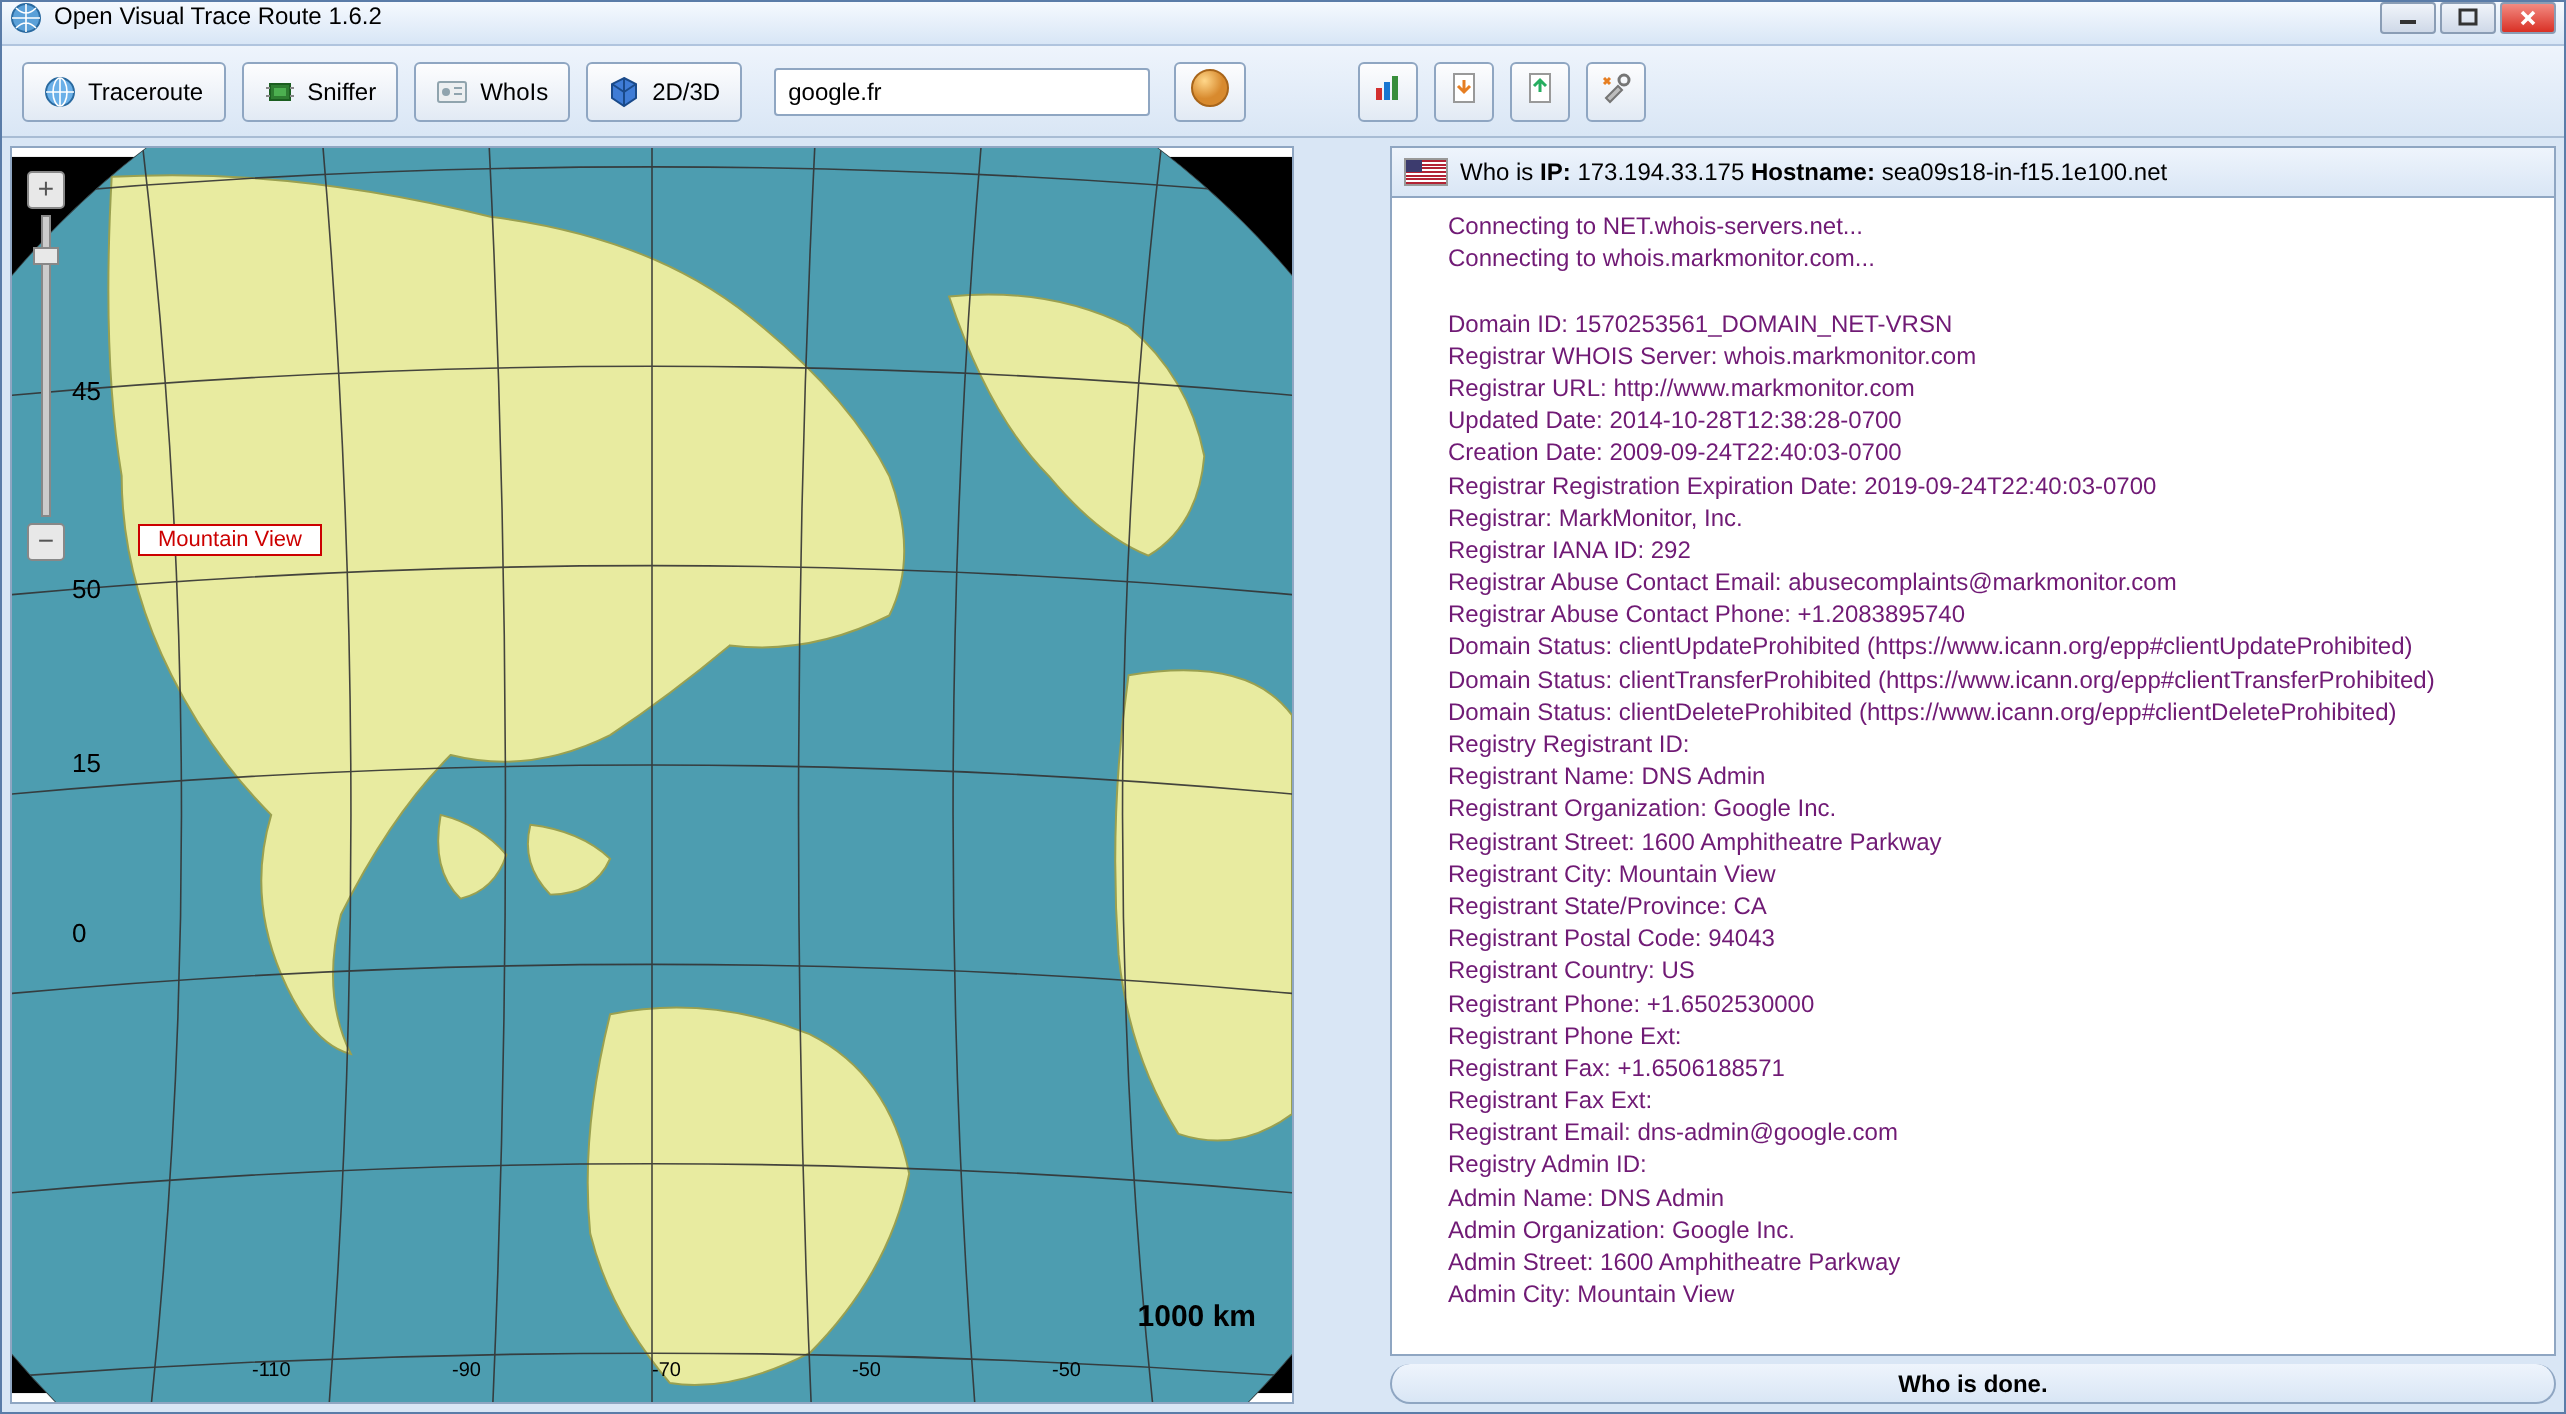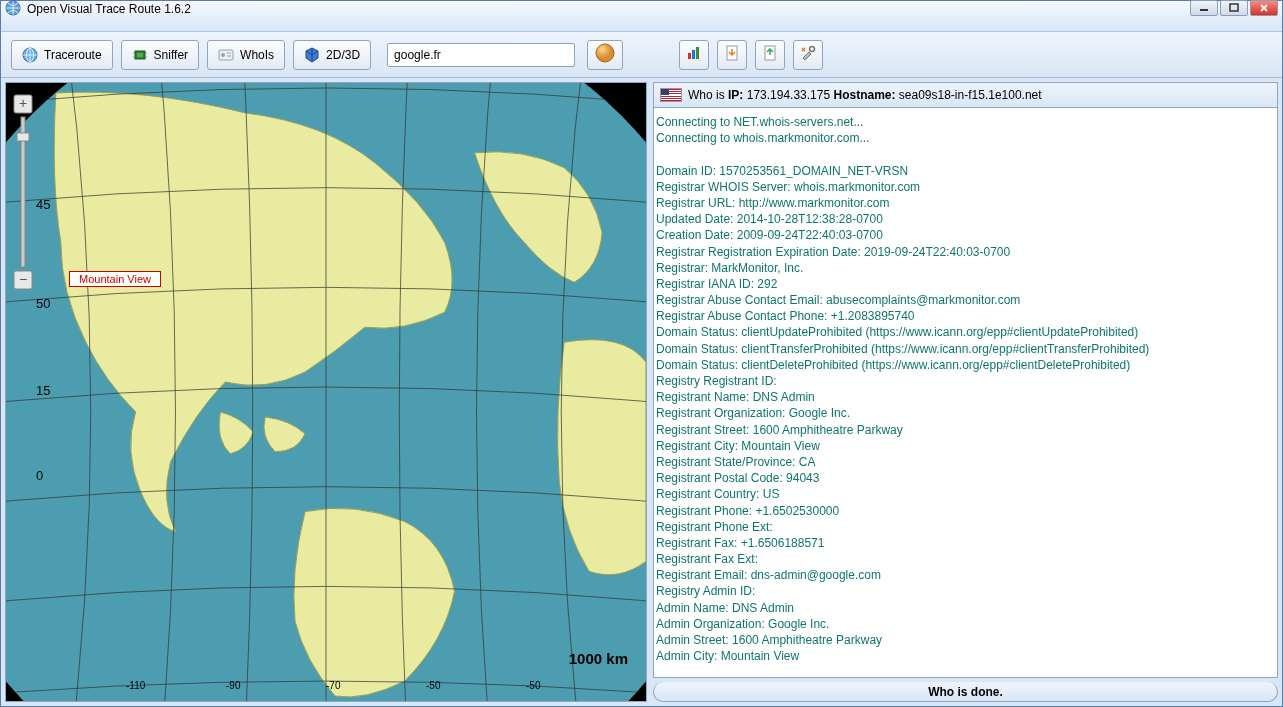--- a/index.html
+++ b/index.html
@@ -1,41 +1,41 @@
 <!DOCTYPE html>
 <html><head>
 <meta charset="utf-8">
 <style>
 * { box-sizing: border-box; margin: 0; padding: 0; }
 body { font-family: "Segoe UI", Tahoma, sans-serif; font-size: 12px; background: #d4e4f7; width: 1283px; height: 707px; overflow: hidden; }
 .window { width: 100%; height: 100%; display: flex; flex-direction: column; border: 1px solid #5a7ca8; }
-.titlebar { height: 22px; background: linear-gradient(#f5f9fe, #d8e6f6); display: flex; align-items: flex-end; padding: 15px 4px; border-bottom: 1px solid #b0c4de; }
+.titlebar { height: 22px; background: linear-gradient(#f5f9fe, #d8e6f6); display: flex; align-items: flex-start; padding: 0 4px; border-bottom: 1px solid #b0c4de; }
 .titlebar-icon { width: 16px; height: 16px; margin-right: 6px; }
 .titlebar-text { flex: 1; font-size: 12px; color: #000; }
 .window-controls { display: flex; gap: 2px; }
 .win-btn { width: 28px; height: 16px; border: 1px solid #8a9db5; border-radius: 2px; display: flex; align-items: center; justify-content: center; font-size: 10px; cursor: pointer; }
 .win-min, .win-max { background: linear-gradient(#f0f4fa, #cfd9e8); }
 .win-close { background: linear-gradient(#f28b82, #d93025); color: #fff; }
 .toolbar { height: 46px; background: linear-gradient(#eef4fc, #d9e6f5); display: flex; align-items: center; padding: 15px 10px; gap: 8px; border-bottom: 1px solid #a8bcd4; }
 .tool-btn { height: 30px; padding: 0 10px; background: linear-gradient(#fdfdfe, #e2eaf4); border: 1px solid #8fa6c2; border-radius: 3px; display: flex; align-items: center; gap: 6px; cursor: pointer; font-size: 12px; color: #000; }
 .icon16 { width: 16px; height: 16px; display: inline-block; }
 .search-box { height: 24px; width: 188px; background: #fff; border: 1px solid #8fa6c2; border-radius: 2px; padding: 0 6px; font-size: 12px; margin-left: 8px; }
 .go-btn { width: 36px; height: 30px; border-radius: 3px; background: linear-gradient(#fdfdfe, #e2eaf4); border: 1px solid #8fa6c2; display: flex; align-items: center; justify-content: center; cursor: pointer; margin-left: 4px; }
 .small-btn { width: 30px; height: 30px; background: linear-gradient(#fdfdfe, #e2eaf4); border: 1px solid #8fa6c2; border-radius: 3px; display: flex; align-items: center; justify-content: center; cursor: pointer; }
 .content { flex: 1; display: flex; gap: 6px; padding: 4px; background: #d9e6f5; min-height: 0; }
 .map-panel { width: 642px; height: 100%; border: 1px solid #8fa6c2; background: #fff; position: relative; overflow: hidden; }
 .map-globe { width: 100%; height: 100%; }
 .map-label { position: absolute; left: 63px; top: 188px; background: #fff; border: 1px solid #c00; color: #c00; font-size: 11px; padding: 1px 9px; }
 .map-scale { position: absolute; right: 18px; bottom: 34px; font-size: 15px; font-weight: bold; color: #000; text-align: center; }
 .map-slider { position: absolute; left: 6px; top: 10px; width: 22px; height: 200px; }
 .lat-label { position: absolute; font-size: 13px; color: #000; left: 30px; }
 .lon-label { position: absolute; font-size: 10px; color: #000; bottom: 10px; }
-.right-panel { flex: 1; display: flex; flex-direction: column; min-height: 0; }
+.right-panel { flex: 1; display: flex; flex-direction: column; min-height: 0; margin-left: 42px; }
 .whois-header { height: 26px; background: linear-gradient(#eef4fc, #d9e6f5); border: 1px solid #8fa6c2; display: flex; align-items: center; padding: 0 6px; gap: 6px; font-size: 12px; }
-.whois-body { flex: 1; background: #fff; border: 1px solid #8fa6c2; border-top: none; overflow-y: scroll; padding: 6px 2px; font-size: 12px; line-height: 1.35; white-space: pre-line; color: #0f766e; }
+.whois-body { flex: 1; background: #fff; border: 1px solid #8fa6c2; border-top: none; overflow-y: scroll; padding: 6px 28px; font-size: 12px; line-height: 1.35; white-space: pre-line; color: #701a75; }
 .whois-footer { height: 20px; background: linear-gradient(#eef4fc, #d9e6f5); border: 1px solid #8fa6c2; border-top: none; display: flex; align-items: center; justify-content: center; font-size: 12px; margin-top: 4px; border-radius: 10px; font-weight: bold; }
 .flag-us { width: 22px; height: 14px; background: linear-gradient(to bottom, #b22234 0%, #b22234 7.7%, #fff 7.7%, #fff 15.4%, #b22234 15.4%, #b22234 23.1%, #fff 23.1%, #fff 30.8%, #b22234 30.8%, #b22234 38.5%, #fff 38.5%, #fff 46.2%, #b22234 46.2%, #b22234 53.8%, #fff 53.8%, #fff 61.5%, #b22234 61.5%, #b22234 69.2%, #fff 69.2%, #fff 76.9%, #b22234 76.9%, #b22234 84.6%, #fff 84.6%, #fff 92.3%, #b22234 92.3%); position: relative; display: inline-block; border: 1px solid #999; }
 .flag-us::before { content: ""; position: absolute; left: 0; top: 0; width: 40%; height: 53.8%; background: #3c3b6e; }
 .spacer { width: 40px; }
 </style>
 </head>
 <body>
 
 <div class="window">
   <div class="titlebar">

